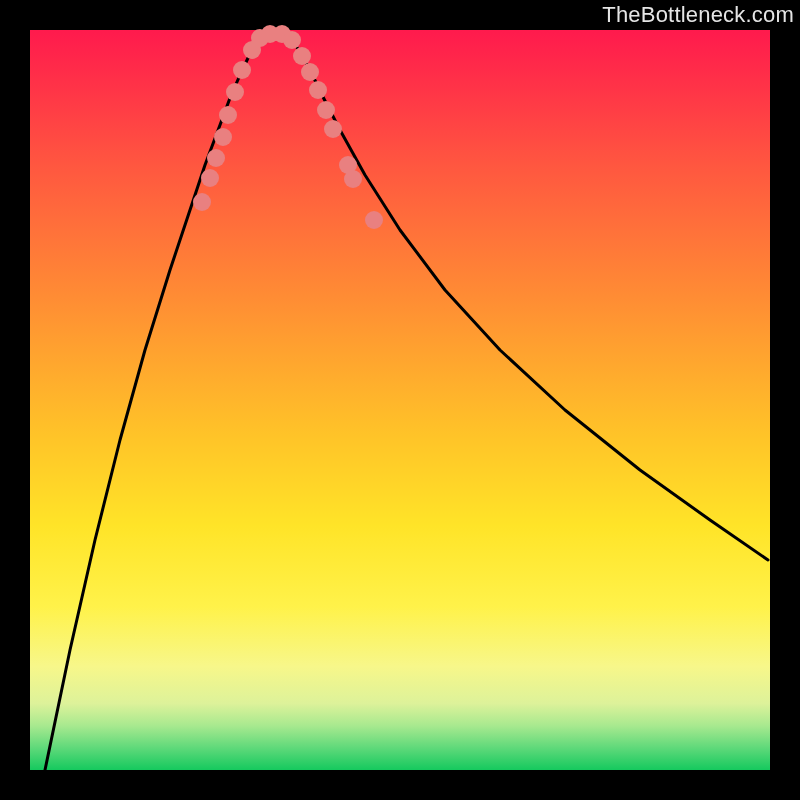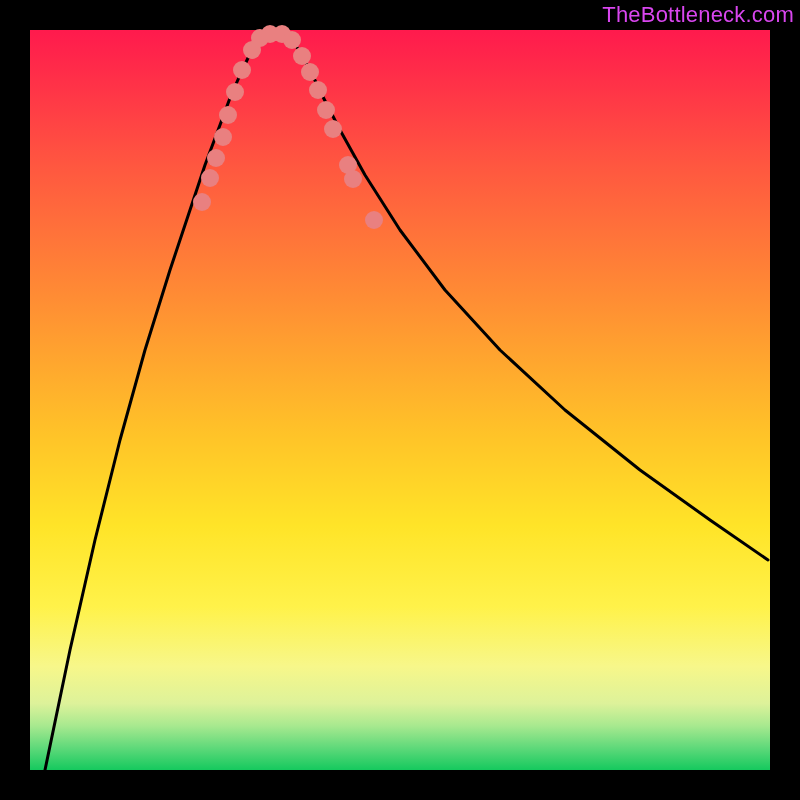--- a/index.html
+++ b/index.html
@@ -37,21 +37,21 @@
       #ddf29a 91%,
       #a8e98f 94%,
       #5fd97a 97%,
       #15c95e 100%
     );
   }
   .watermark {
     position: absolute;
     top: 2px;
     right: 6px;
-    color: #d946ef;
+    color: #e5e5e5;
     font-size: 22px;
     font-weight: 500;
     letter-spacing: 0.2px;
     user-select: none;
   }
   svg.overlay {
     position: absolute;
     left: 0;
     top: 0;
     width: 740px;

